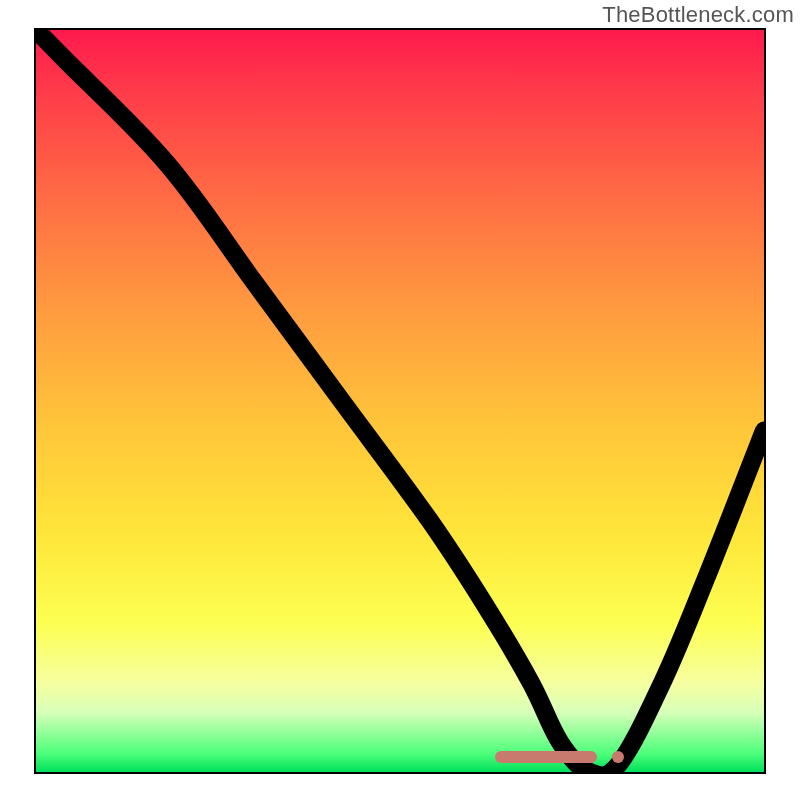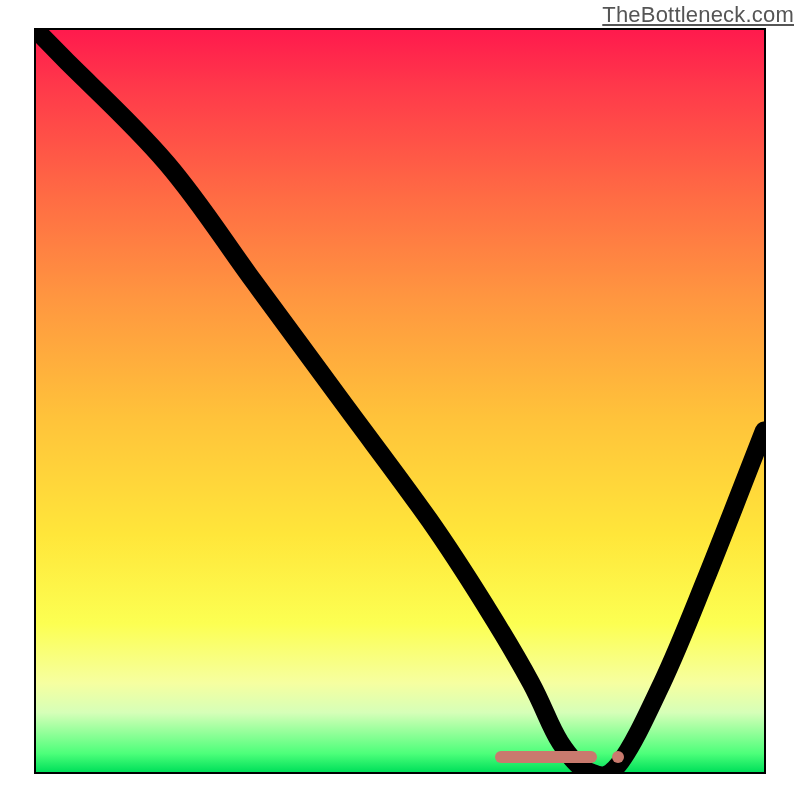--- a/index.html
+++ b/index.html
@@ -17,21 +17,20 @@
     height: 800px;
   }
   .watermark {
     position: absolute;
     top: 2px;
     right: 6px;
     font-size: 22px;
     font-weight: 500;
     color: #555555;
     letter-spacing: 0.2px;
-    text-decoration: underline;
   }
   .plot-outer {
     position: absolute;
     left: 20px;
     top: 28px;
     width: 760px;
     height: 760px;
   }
   .plot-inner {
     position: absolute;

